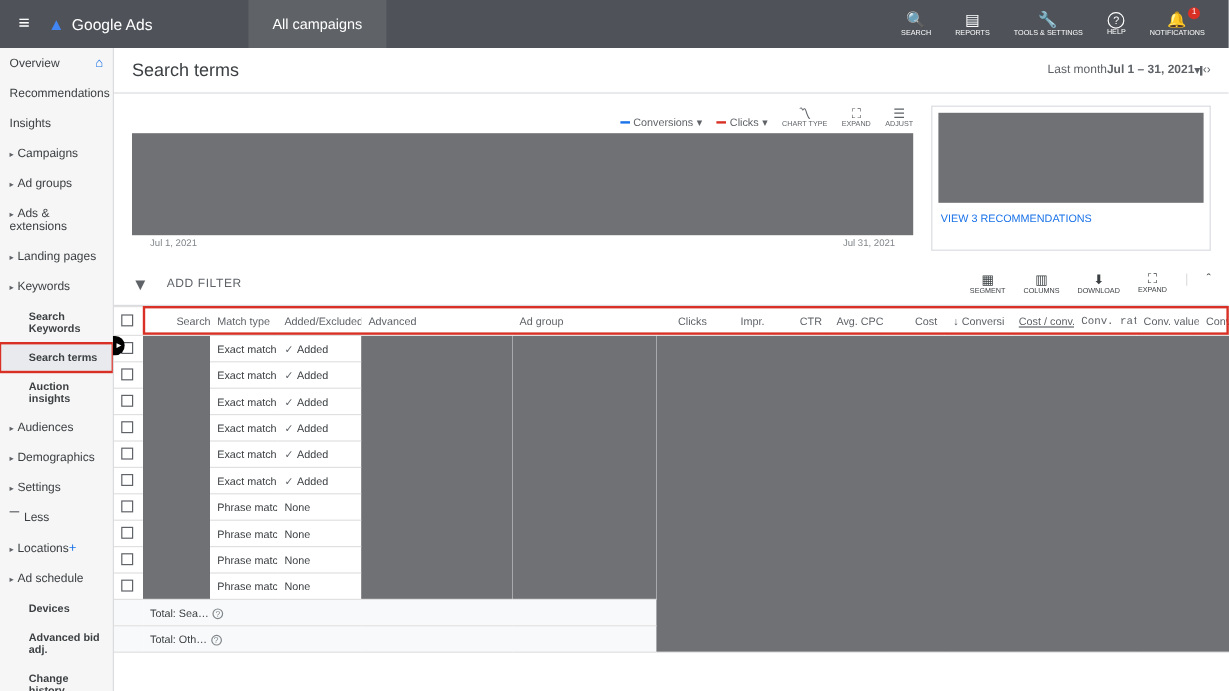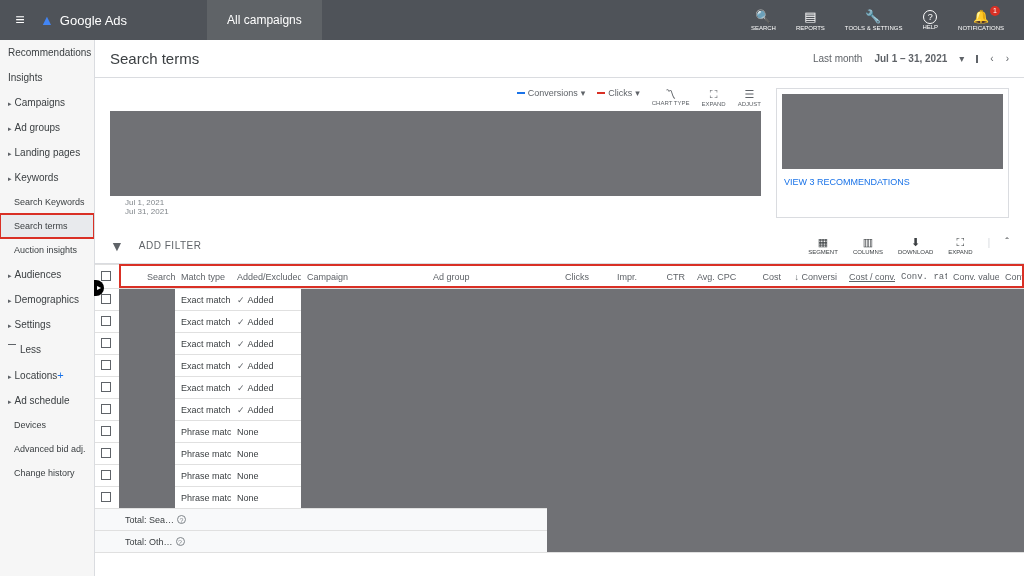--- a/index.html
+++ b/index.html
@@ -9,42 +9,42 @@
 .logo { display: flex; align-items: center; gap: 6px; font-size: 13px; font-weight: 500; padding-right: 80px; }
 .logo-a { color: #4285f4; font-weight: bold; font-size: 14px; position: relative; }
 .all-camp { background: #5f6367; padding: 0 20px; height: 40px; line-height: 40px; font-size: 12px; }
 .top-right { margin-left: auto; display: flex; align-items: center; gap: 20px; padding-right: 20px; }
 .top-icon { display: flex; flex-direction: column; align-items: center; font-size: 6px; text-transform: uppercase; cursor: pointer; position: relative; }
 .top-icon .icn { font-size: 13px; line-height: 1; margin-bottom: 2px; }
 .badge { position: absolute; top: -4px; right: 4px; background: #d93025; color: #fff; border-radius: 50%; width: 10px; height: 10px; font-size: 7px; line-height: 10px; text-align: center; }
 .layout { display: flex; height: 536px; }
 .sidebar { width: 95px; background: #f6f6f6; border-right: 1px solid #dadce0; overflow: hidden; font-size: 10px; }
 .side-item { padding: 7px 8px; cursor: pointer; color: #3c4043; position: relative; }
-.side-item.sub { padding-left: 14px; font-size: 9px; }
+.side-item.sub { padding-left: 24px; font-size: 9px; font-weight: bold; }
 .side-item.exp::before { content: "▸"; font-size: 7px; margin-right: 3px; color: #5f6368; }
 .side-item.active { background: #e8eaed; outline: 2px solid #d93025; outline-offset: -1px; }
 .side-item.overview { display: flex; justify-content: space-between; align-items: center; }
 .home-icn { color: #1a73e8; font-size: 11px; }
 .plus-icn { color: #1a73e8; font-size: 11px; margin-left: auto; }
 .less-item { display: flex; align-items: flex-start; gap: 4px; }
 .main { flex: 1; display: flex; flex-direction: column; overflow: hidden; }
 .page-head { display: flex; align-items: center; padding: 10px 15px; border-bottom: 1px solid #dadce0; }
 .page-title { font-size: 15px; font-weight: 400; }
-.date-range { margin-left: auto; font-size: 10px; color: #5f6368; display: flex; align-items: center; gap: 12px; }
+.date-range { margin-left: auto; font-size: 10px; color: #5f6368; display: flex; align-items: center; gap: 0; }
 .chart-row { display: flex; gap: 15px; padding: 10px 15px; }
 .chart-big { flex: 1; }
-.chart-ctrls { display: flex; justify-content: flex-end; gap: 12px; font-size: 9px; color: #5f6368; margin-bottom: 4px; align-items: flex-start; }
+.chart-ctrls { display: flex; justify-content: flex-end; gap: 12px; font-size: 9px; color: #5f6368; margin-bottom: 4px; align-items: flex-end; }
 .metric { display: flex; align-items: center; gap: 3px; }
 .dot { width: 8px; height: 2px; }
 .dot.blue { background: #1a73e8; }
 .dot.red { background: #d93025; }
 .ctrl-icn { display: flex; flex-direction: column; align-items: center; font-size: 6px; text-transform: uppercase; cursor: pointer; }
 .ctrl-icn .ic { font-size: 11px; }
 .chart-ph { background: #707175; height: 85px; }
-.chart-dates { display: flex; justify-content: space-between; font-size: 8px; color: #80868b; padding: 2px 15px; flex-direction: column; }
+.chart-dates { display: flex; justify-content: space-between; font-size: 8px; color: #80868b; padding: 2px 15px; }
 .reco-card { width: 233px; border: 1px solid #dadce0; padding: 5px; }
 .reco-ph { background: #707175; height: 75px; margin-bottom: 8px; }
 .reco-link { color: #1a73e8; font-size: 9px; text-transform: uppercase; padding-left: 2px; cursor: pointer; }
 .filter-row { display: flex; align-items: center; padding: 8px 15px; border-bottom: 1px solid #dadce0; gap: 15px; }
 .filter-icn { font-size: 14px; color: #5f6368; }
 .add-filter { color: #5f6368; font-size: 10px; letter-spacing: 0.5px; cursor: pointer; }
 .table-tools { margin-left: auto; display: flex; gap: 15px; }
 .table-wrap { overflow: auto; flex: 1; }
 table { border-collapse: collapse; width: 100%; table-layout: fixed; }
 th, td { border-bottom: 1px solid #e0e0e0; padding: 4px 6px; text-align: left; font-size: 9px; white-space: nowrap; overflow: hidden; }
@@ -108,24 +108,26 @@
         <span class="badge">1</span>
         <span>NOTIFICATIONS</span>
       </div>
   </div>
 </div>
 
 <div class="expand-handle">▸</div>
 
 <div class="layout">
   <div class="sidebar" id="sidebar">
+      <div class="side-item overview">Overview<span class="home-icn">⌂</span></div>
       <div class="side-item">Recommendations</div>
       <div class="side-item">Insights</div>
       <div class="side-item exp">Campaigns</div>
       <div class="side-item exp">Ad groups</div>
+      <div class="side-item exp">Ads &amp; extensions</div>
       <div class="side-item exp">Landing pages</div>
       <div class="side-item exp">Keywords</div>
       <div class="side-item sub">Search Keywords</div>
       <div class="side-item sub active">Search terms</div>
       <div class="side-item sub">Auction insights</div>
       <div class="side-item exp">Audiences</div>
       <div class="side-item exp">Demographics</div>
       <div class="side-item exp">Settings</div>
       <div class="side-item less-item">
         <span style="border-top:1.5px solid #5f6368;width:8px"></span>
@@ -216,21 +218,21 @@
 
     <div class="table-wrap" style="position:relative">
       <div class="hdr-highlight" style="left:24px;top:0;right:0;height:24px"></div>
       <table>
         <thead>
           <tr>
             <th class="col-chk"><span class="chk"></span></th>
             <th class="col-st">Search term</th>
             <th class="col-mt">Match type</th>
             <th class="col-ae">Added/Excluded</th>
-            <th class="col-camp">Campaign</th>
+            <th class="col-camp">Advanced</th>
             <th class="col-ag">Ad group</th>
             <th class="col-n num">Clicks</th>
             <th class="col-n num">Impr.</th>
             <th class="col-n num">CTR</th>
             <th class="col-n num">Avg. CPC</th>
             <th class="col-cost num">Cost</th>
             <th class="col-conv num sort-ind">Conversi</th>
             <th class="col-cc num">Cost / conv.</th>
             <th class="col-cr num">Conv. rate</th>
             <th class="col-cv num">Conv. value</th>

